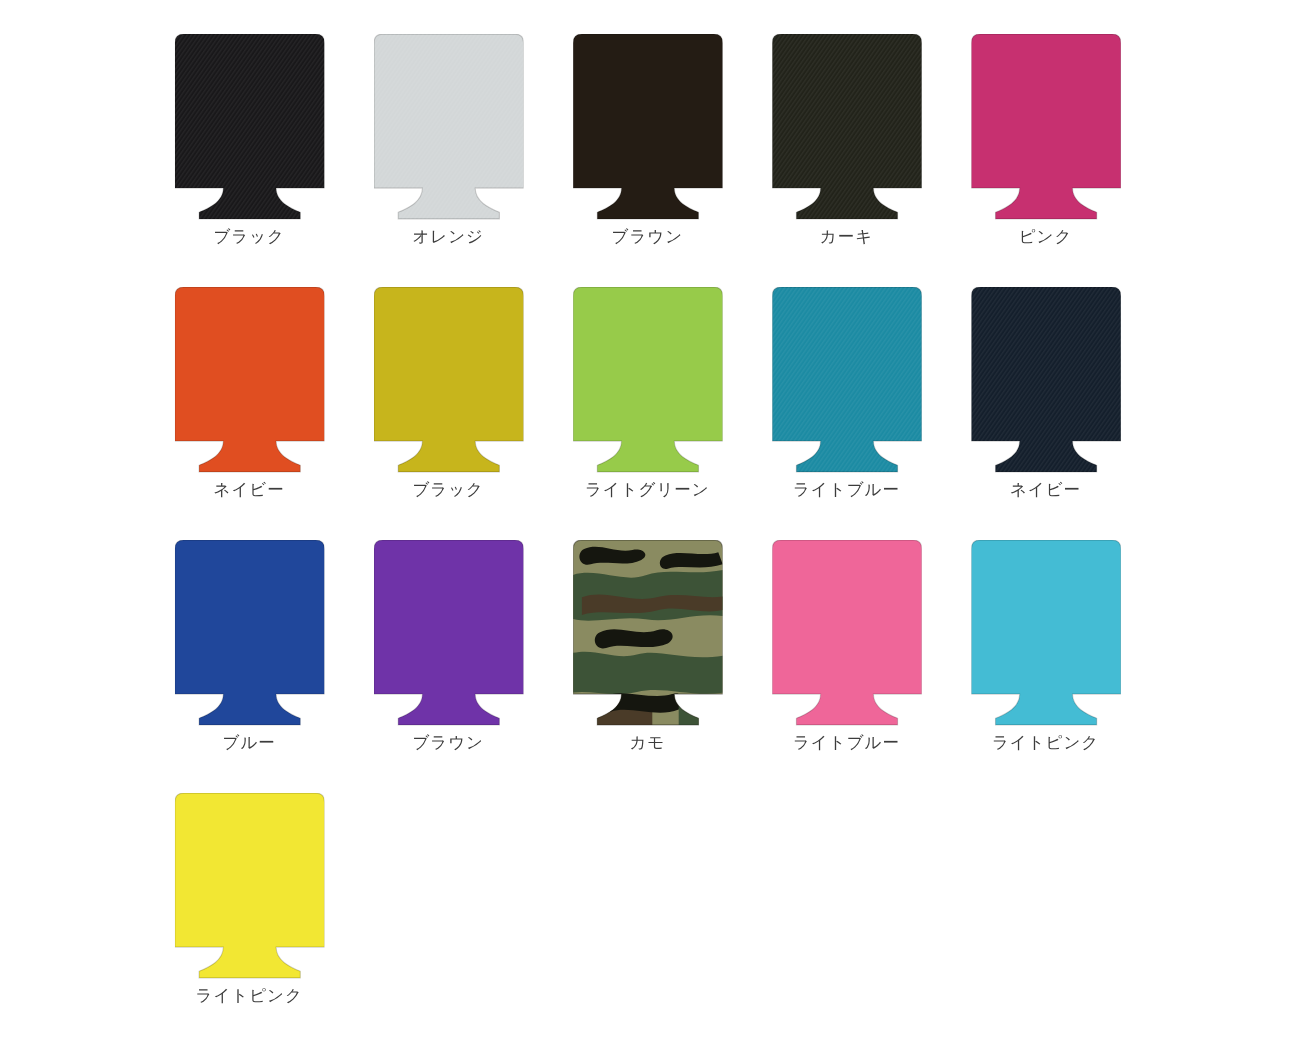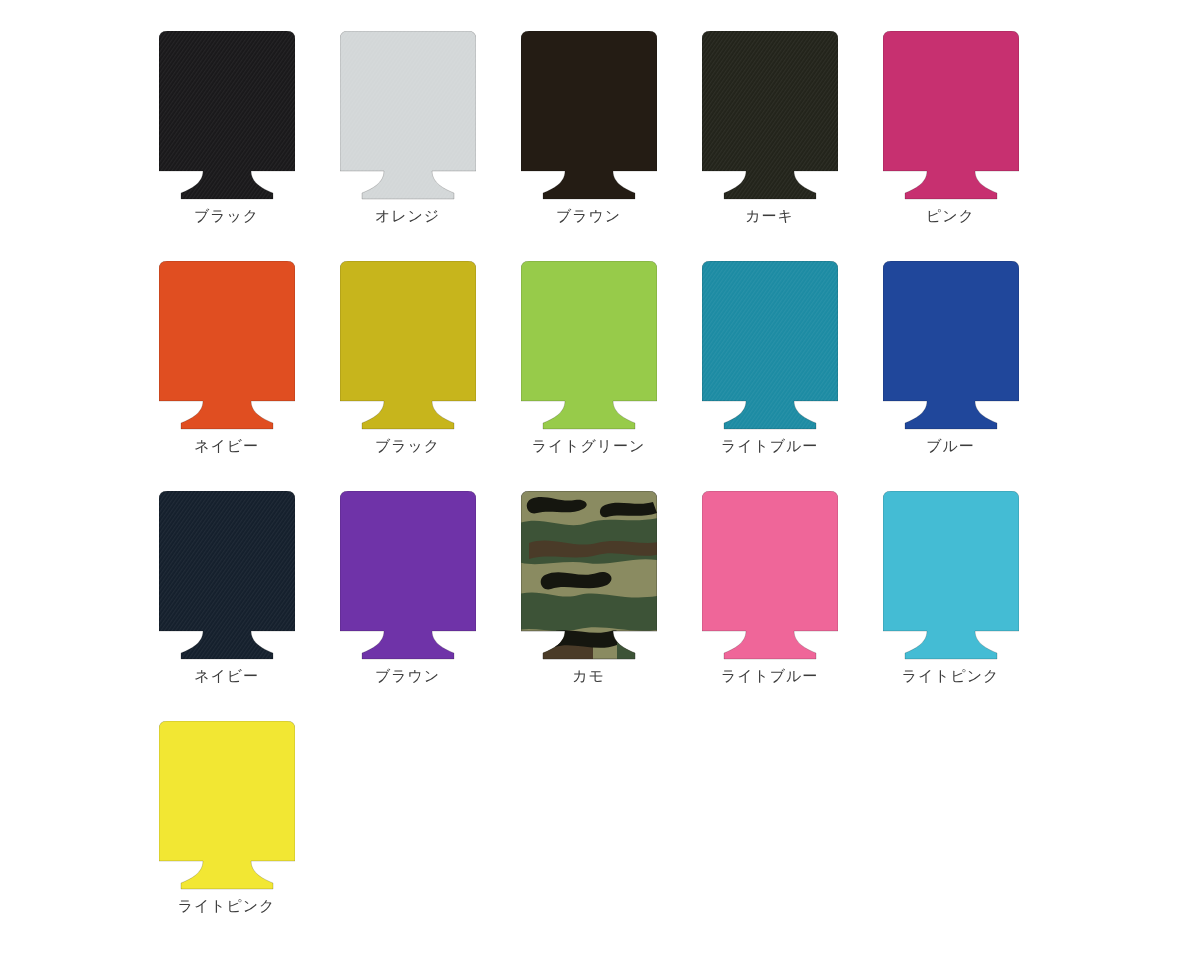--- a/index.html
+++ b/index.html
@@ -205,46 +205,46 @@
           <path d="M 8 0 L 128 0 Q 136 0 136 8 L 136 140 L 92 140 C 92 152 104 158 114 162 L 114 168 L 22 168 L 22 162 C 32 158 44 152 44 140 L 0 140 L 0 8 Q 0 0 8 0 Z" fill="#1c8ba3" stroke="rgba(0,0,0,0.18)" stroke-width="1"></path>
           <path d="M 8 0 L 128 0 Q 136 0 136 8 L 136 140 L 92 140 C 92 152 104 158 114 162 L 114 168 L 22 168 L 22 162 C 32 158 44 152 44 140 L 0 140 L 0 8 Q 0 0 8 0 Z" fill="url(#knit-10)"></path>
         </svg>
       </div>
       <div class="swatch-label">ライトブルー</div>
     </div>
     <div class="swatch-cell">
       <div class="koozie-wrap">
         <svg viewBox="0 0 136 169" width="136" height="169" class="koozie-svg">
           <defs>
-            <clipPath id="clip-11">
-              <path d="M 8 0 L 128 0 Q 136 0 136 8 L 136 140 L 92 140 C 92 152 104 158 114 162 L 114 168 L 22 168 L 22 162 C 32 158 44 152 44 140 L 0 140 L 0 8 Q 0 0 8 0 Z"></path>
-            </clipPath>
-          </defs>
-          <path d="M 8 0 L 128 0 Q 136 0 136 8 L 136 140 L 92 140 C 92 152 104 158 114 162 L 114 168 L 22 168 L 22 162 C 32 158 44 152 44 140 L 0 140 L 0 8 Q 0 0 8 0 Z" fill="#20479b" stroke="rgba(0,0,0,0.18)" stroke-width="1"></path>
-        </svg>
-      </div>
-      <div class="swatch-label">ブルー</div>
-    </div>
-    <div class="swatch-cell">
-      <div class="koozie-wrap">
-        <svg viewBox="0 0 136 169" width="136" height="169" class="koozie-svg">
-          <defs>
             <clipPath id="clip-12">
               <path d="M 8 0 L 128 0 Q 136 0 136 8 L 136 140 L 92 140 C 92 152 104 158 114 162 L 114 168 L 22 168 L 22 162 C 32 158 44 152 44 140 L 0 140 L 0 8 Q 0 0 8 0 Z"></path>
             </clipPath>
             <pattern id="knit-12" width="3" height="3" patternUnits="userSpaceOnUse" patternTransform="rotate(35)">
               <rect width="3" height="3" fill="rgba(255,255,255,0)"></rect>
               <rect width="1.2" height="3" fill="rgba(255,255,255,0.055)"></rect>
             </pattern>
           </defs>
           <path d="M 8 0 L 128 0 Q 136 0 136 8 L 136 140 L 92 140 C 92 152 104 158 114 162 L 114 168 L 22 168 L 22 162 C 32 158 44 152 44 140 L 0 140 L 0 8 Q 0 0 8 0 Z" fill="#141f2c" stroke="rgba(0,0,0,0.18)" stroke-width="1"></path>
           <path d="M 8 0 L 128 0 Q 136 0 136 8 L 136 140 L 92 140 C 92 152 104 158 114 162 L 114 168 L 22 168 L 22 162 C 32 158 44 152 44 140 L 0 140 L 0 8 Q 0 0 8 0 Z" fill="url(#knit-12)"></path>
         </svg>
       </div>
       <div class="swatch-label">ネイビー</div>
+    </div>
+    <div class="swatch-cell">
+      <div class="koozie-wrap">
+        <svg viewBox="0 0 136 169" width="136" height="169" class="koozie-svg">
+          <defs>
+            <clipPath id="clip-11">
+              <path d="M 8 0 L 128 0 Q 136 0 136 8 L 136 140 L 92 140 C 92 152 104 158 114 162 L 114 168 L 22 168 L 22 162 C 32 158 44 152 44 140 L 0 140 L 0 8 Q 0 0 8 0 Z"></path>
+            </clipPath>
+          </defs>
+          <path d="M 8 0 L 128 0 Q 136 0 136 8 L 136 140 L 92 140 C 92 152 104 158 114 162 L 114 168 L 22 168 L 22 162 C 32 158 44 152 44 140 L 0 140 L 0 8 Q 0 0 8 0 Z" fill="#20479b" stroke="rgba(0,0,0,0.18)" stroke-width="1"></path>
+        </svg>
+      </div>
+      <div class="swatch-label">ブルー</div>
     </div>
     <div class="swatch-cell">
       <div class="koozie-wrap">
         <svg viewBox="0 0 136 169" width="136" height="169" class="koozie-svg">
           <defs>
             <clipPath id="clip-13">
               <path d="M 8 0 L 128 0 Q 136 0 136 8 L 136 140 L 92 140 C 92 152 104 158 114 162 L 114 168 L 22 168 L 22 162 C 32 158 44 152 44 140 L 0 140 L 0 8 Q 0 0 8 0 Z"></path>
             </clipPath>
           </defs>
           <path d="M 8 0 L 128 0 Q 136 0 136 8 L 136 140 L 92 140 C 92 152 104 158 114 162 L 114 168 L 22 168 L 22 162 C 32 158 44 152 44 140 L 0 140 L 0 8 Q 0 0 8 0 Z" fill="#6f33a8" stroke="rgba(0,0,0,0.18)" stroke-width="1"></path>

